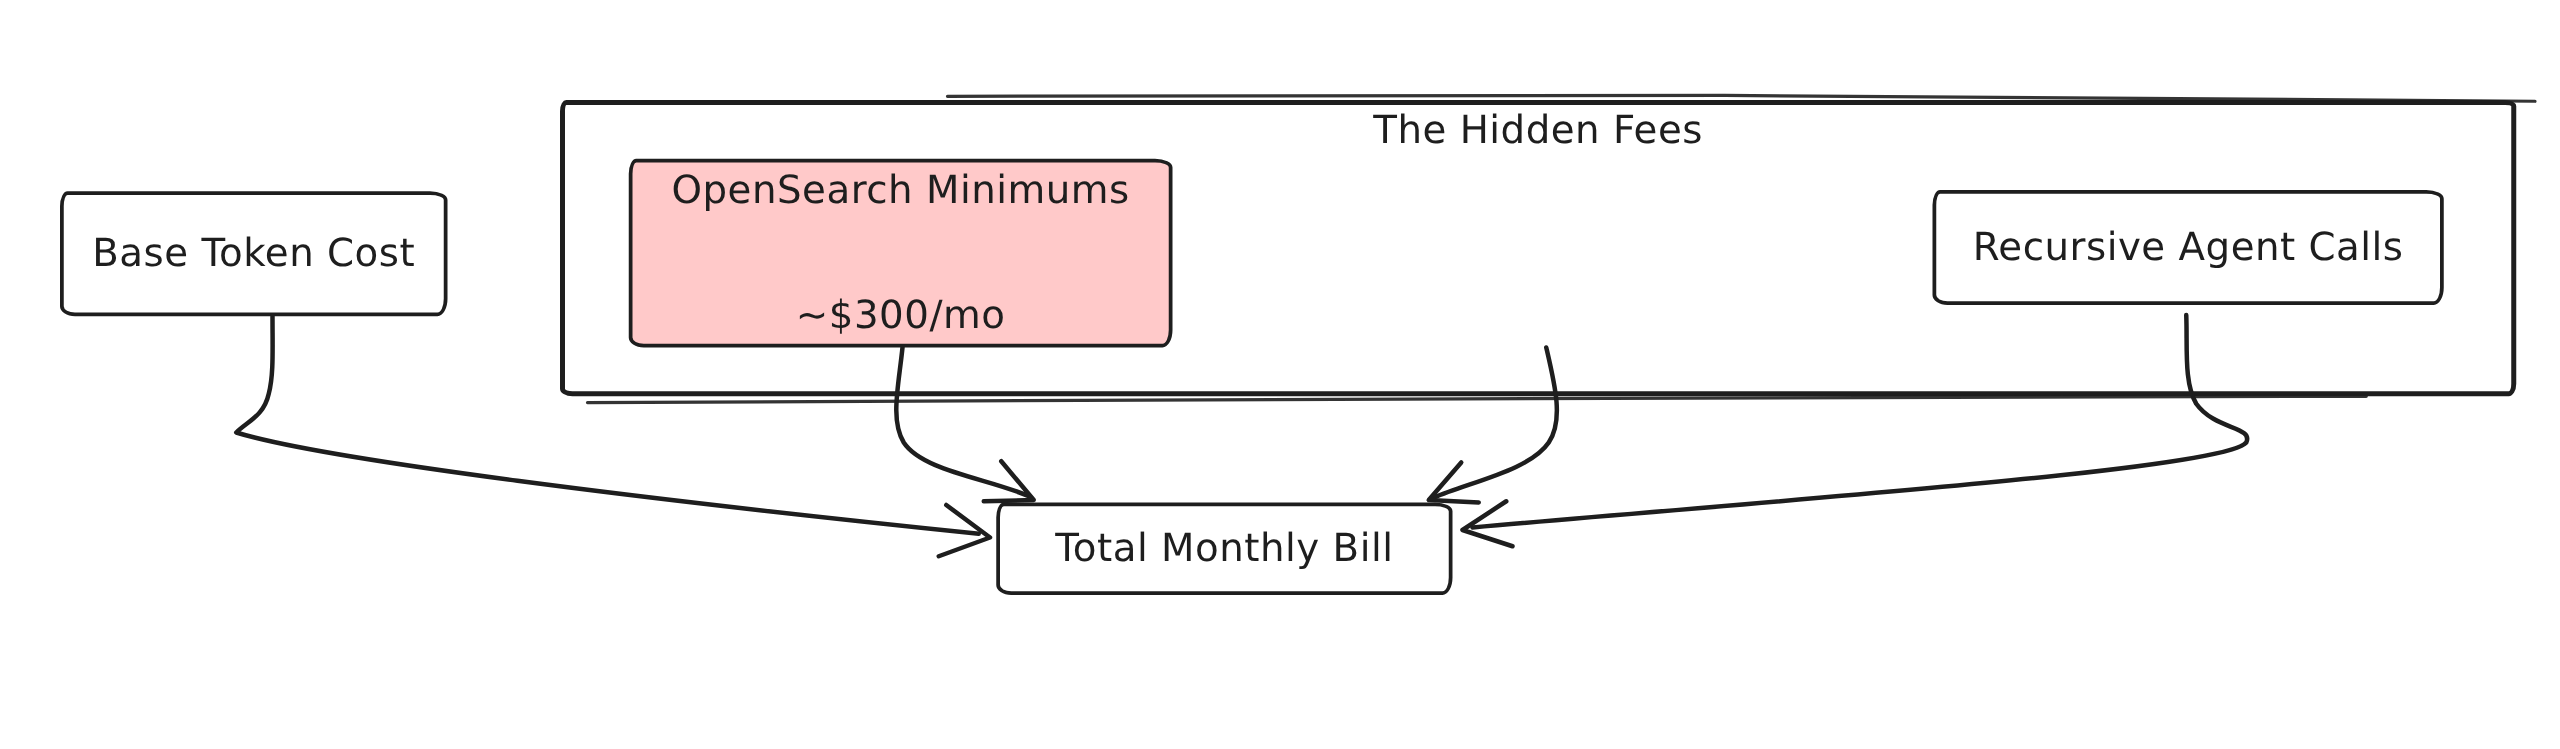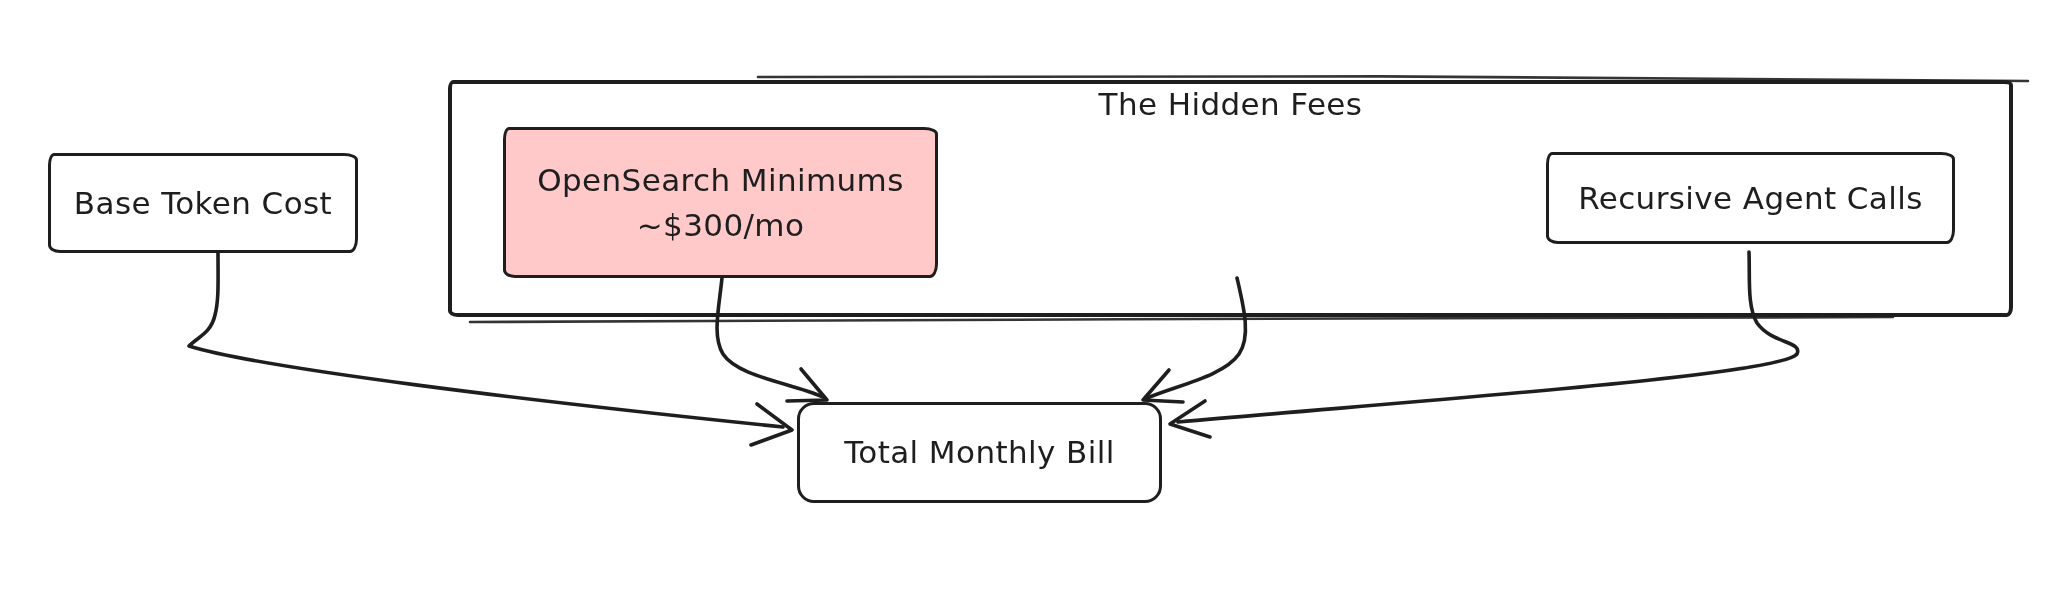--- a/index.html
+++ b/index.html
@@ -10,21 +10,21 @@
     color:var(--stroke,#1e1e1e);
   }
   .node{
     position:absolute;box-sizing:border-box;
     display:flex;flex-direction:column;align-items:center;justify-content:center;
     border:3.5px solid var(--stroke,#1e1e1e);
     background:var(--node-fill,#ffffff);
     font-size:31px;letter-spacing:.4px;text-align:center;
     border-radius:6px 14px 8px 12px / 12px 7px 14px 8px;
   }
-  .node.pink{background:var(--pink,#ffc9c9);}
+  .node.pink{background:var(--pink,#ffc9c9);justify-content:space-between;}
   .node .line{display:block;line-height:45px;}
   .frame{
     position:absolute;box-sizing:border-box;
     border:4px solid var(--stroke,#1e1e1e);
     border-radius:5px 9px 6px 10px / 9px 5px 10px 6px;
     background:transparent;
   }
   .frame-label{
     position:absolute;left:448px;top:86px;width:1565px;
     text-align:center;font-size:31px;letter-spacing:.4px;
@@ -48,21 +48,21 @@
   <div class="node pink" style="left:503px;top:127px;width:435px;height:151px;">
     <span class="line">OpenSearch Minimums</span>
     <span class="line">~$300/mo</span>
   </div>
 
 
   <div class="node" style="left:1546px;top:152px;width:409px;height:92px;">
     <span class="line">Recursive Agent Calls</span>
   </div>
 
-  <div class="node" style="left:797px;top:402px;width:365px;height:101px;border-radius:17px;">
+  <div class="node" style="left:797px;top:402px;width:365px;height:74px;">
     <span class="line">Total Monthly Bill</span>
   </div>
 
   <svg class="wires" width="2048" height="599" viewBox="0 0 2048 599">
 
     <path class="restroke" d="M 758 77 C 1100 75 1700 76 2028 81"></path>
     <path class="restroke" d="M 470 322 C 900 318 1500 320 1893 317"></path>
 
     <g>
       <path class="wire" d="M 218 253 C 218 280 219 300 215 315 C 211 333 198 337 189 346 C 260 368 520 400 783 427"></path>

